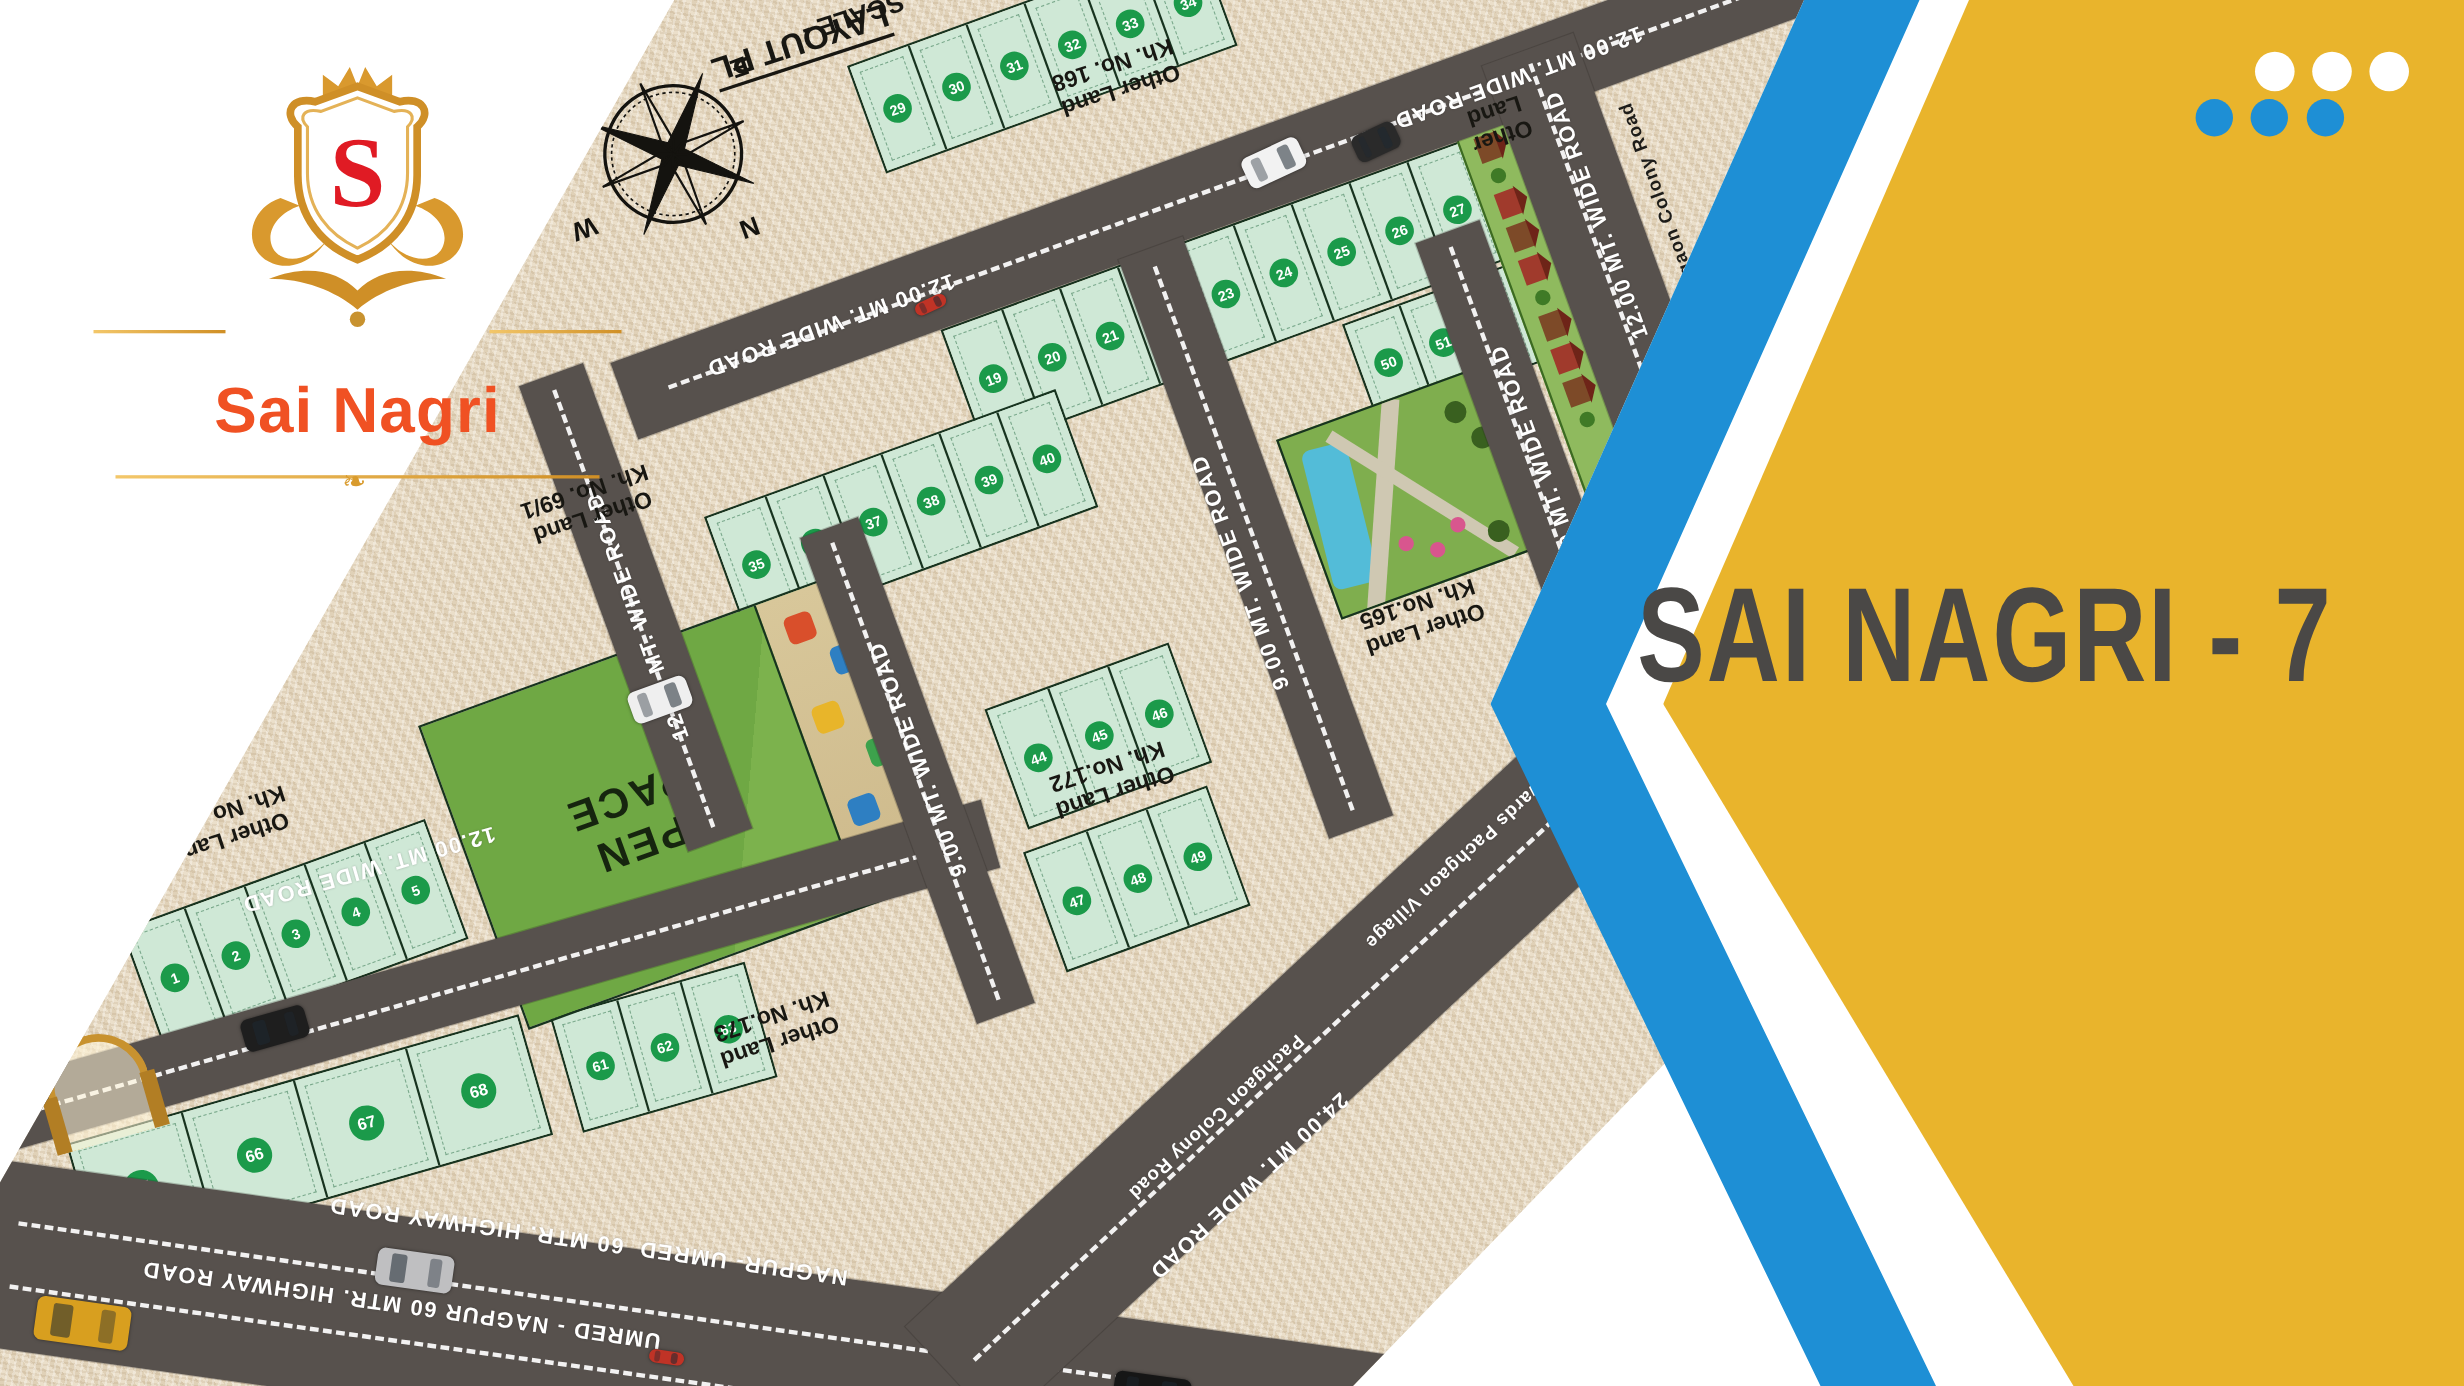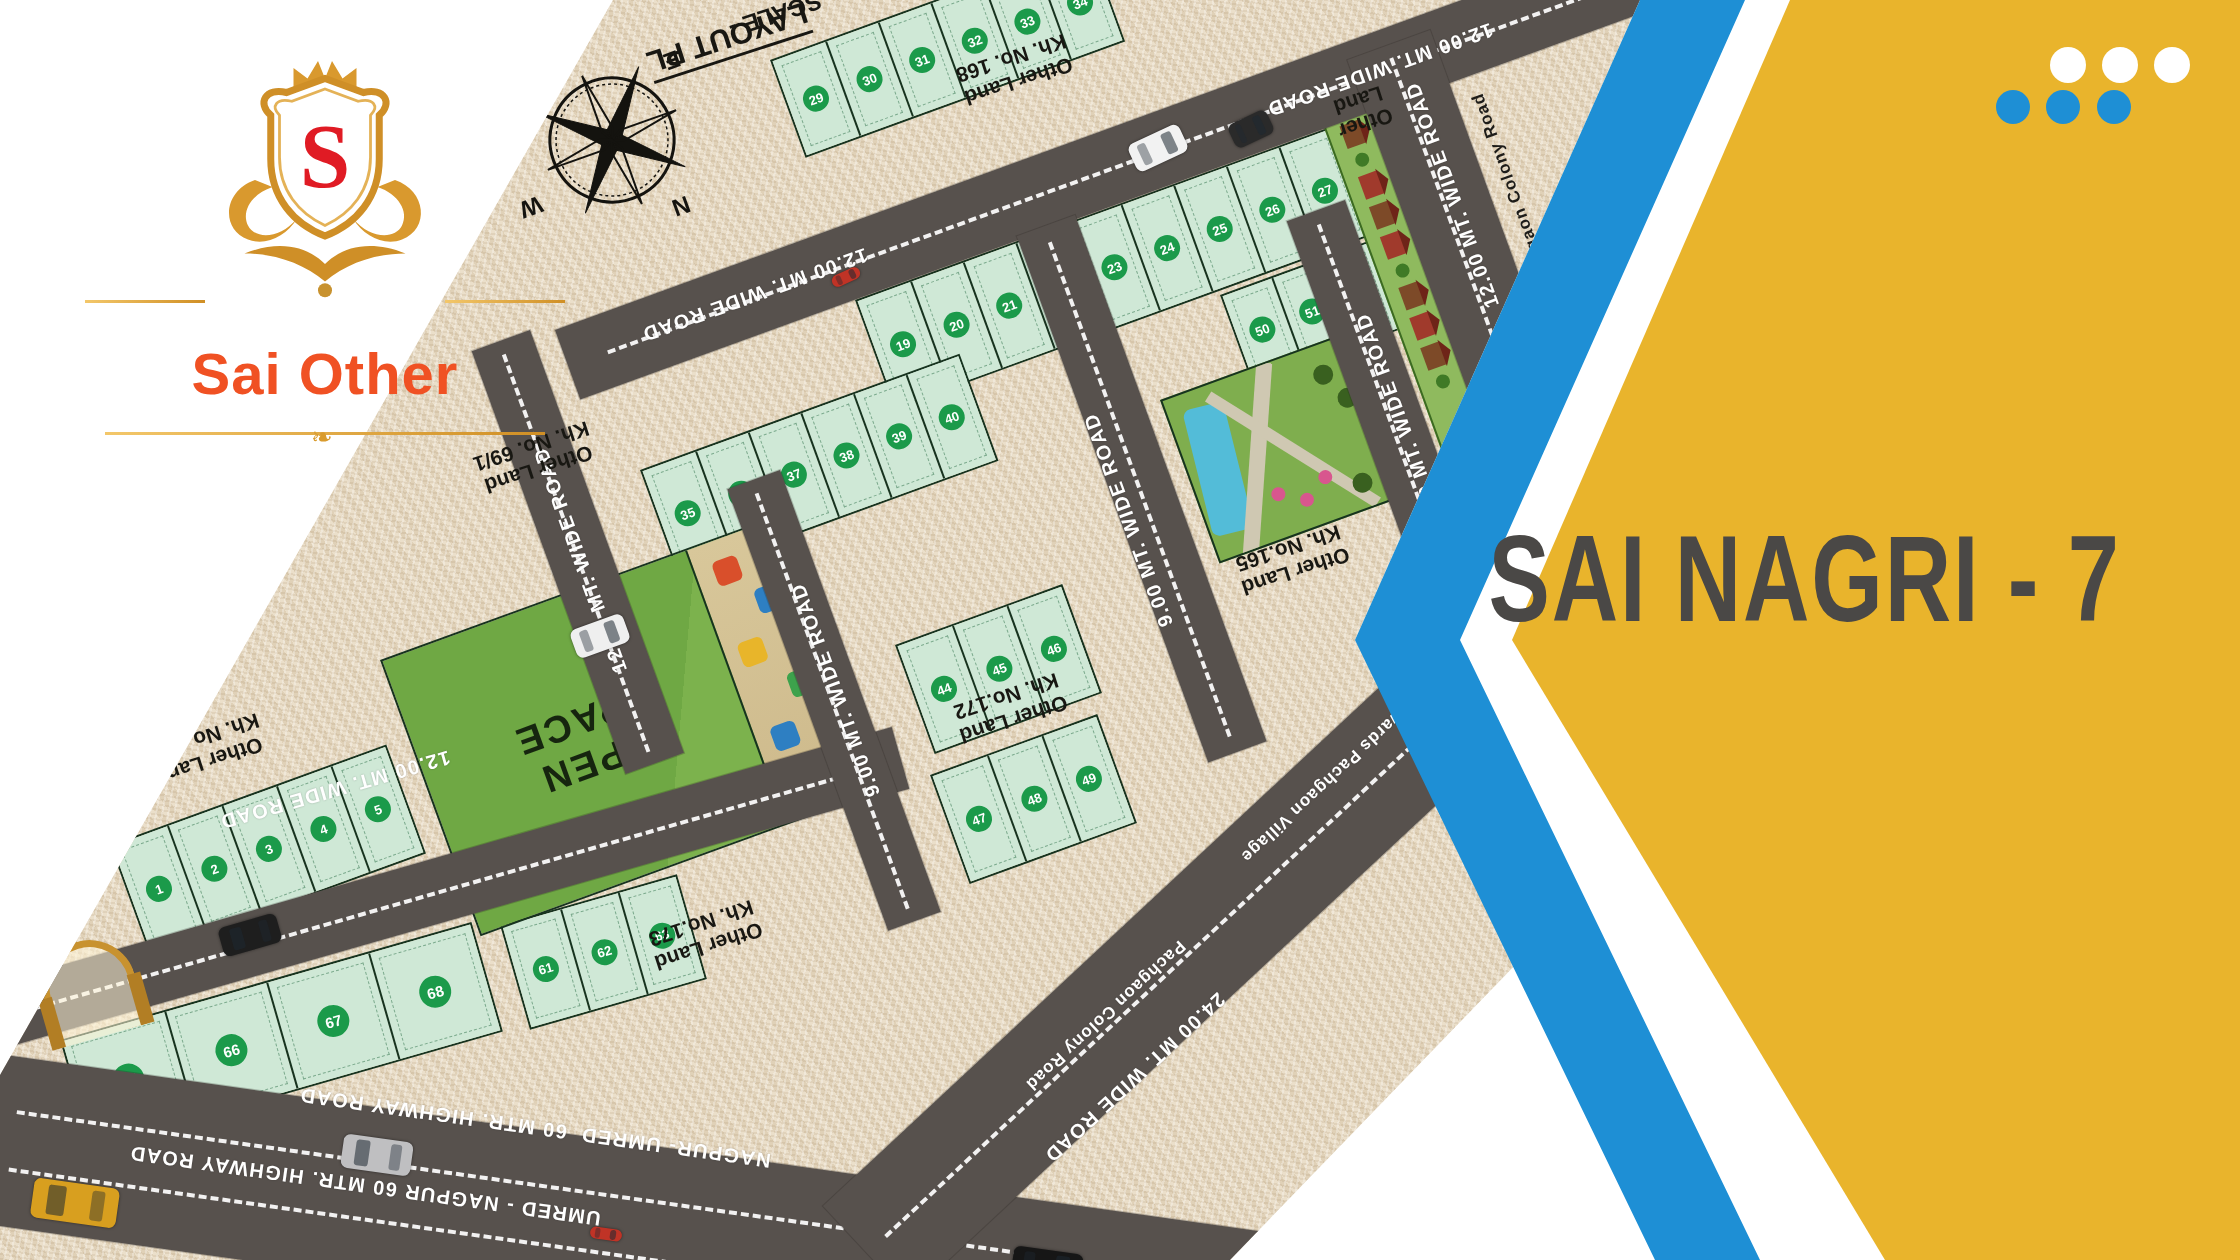--- a/index.html
+++ b/index.html
@@ -403,16 +403,16 @@
       <path d="M20,70 C2,76 0,98 16,104 C26,108 38,102 44,92 C34,104 20,104 16,96 C12,88 18,78 30,74 Z" fill="#d9992e"></path>
       <path d="M100,70 C118,76 120,98 104,104 C94,108 82,102 76,92 C86,104 100,104 104,96 C108,88 102,78 90,74 Z" fill="#d9992e"></path>
       <path d="M14,112 C34,104 50,108 60,118 C70,108 86,104 106,112 C88,112 72,118 60,128 C48,118 32,112 14,112 Z" fill="#cf8f27"></path>
       <path d="M56,2 L60,12 L64,2 L70,12 L78,6 L78,18 L60,14 L42,18 L42,6 L50,12 Z" fill="#d9992e"></path>
       <path d="M60,12 L82,20 C94,17 99,26 91,33 L91,58 C91,80 78,95 60,102 C42,95 29,80 29,58 L29,33 C21,26 26,17 38,20 Z" fill="#ffffff" stroke="#cf8f27" stroke-width="4"></path>
       <path d="M60,18 L79,25 C88,23 91,28 86,33 L86,57 C86,76 75,89 60,96 C45,89 34,76 34,57 L34,33 C29,28 32,23 41,25 Z" fill="none" stroke="#e4b257" stroke-width="1.6"></path>
       <text x="60" y="74" font-size="52" font-weight="bold" text-anchor="middle" font-family="Liberation Serif, serif" fill="#e01b24">S</text>
       <circle cx="60" cy="133" r="4" fill="#c8922f"></circle>
     </svg>
   </div>
-  <div class="brand">Sai Other</div>
+  <div class="brand">Sai Nagri</div>
   <div class="goldline" style="left:20px;top:392px;width:440px;"></div>
   <div class="orn">❧</div>
 </div>
 
 </body></html>

